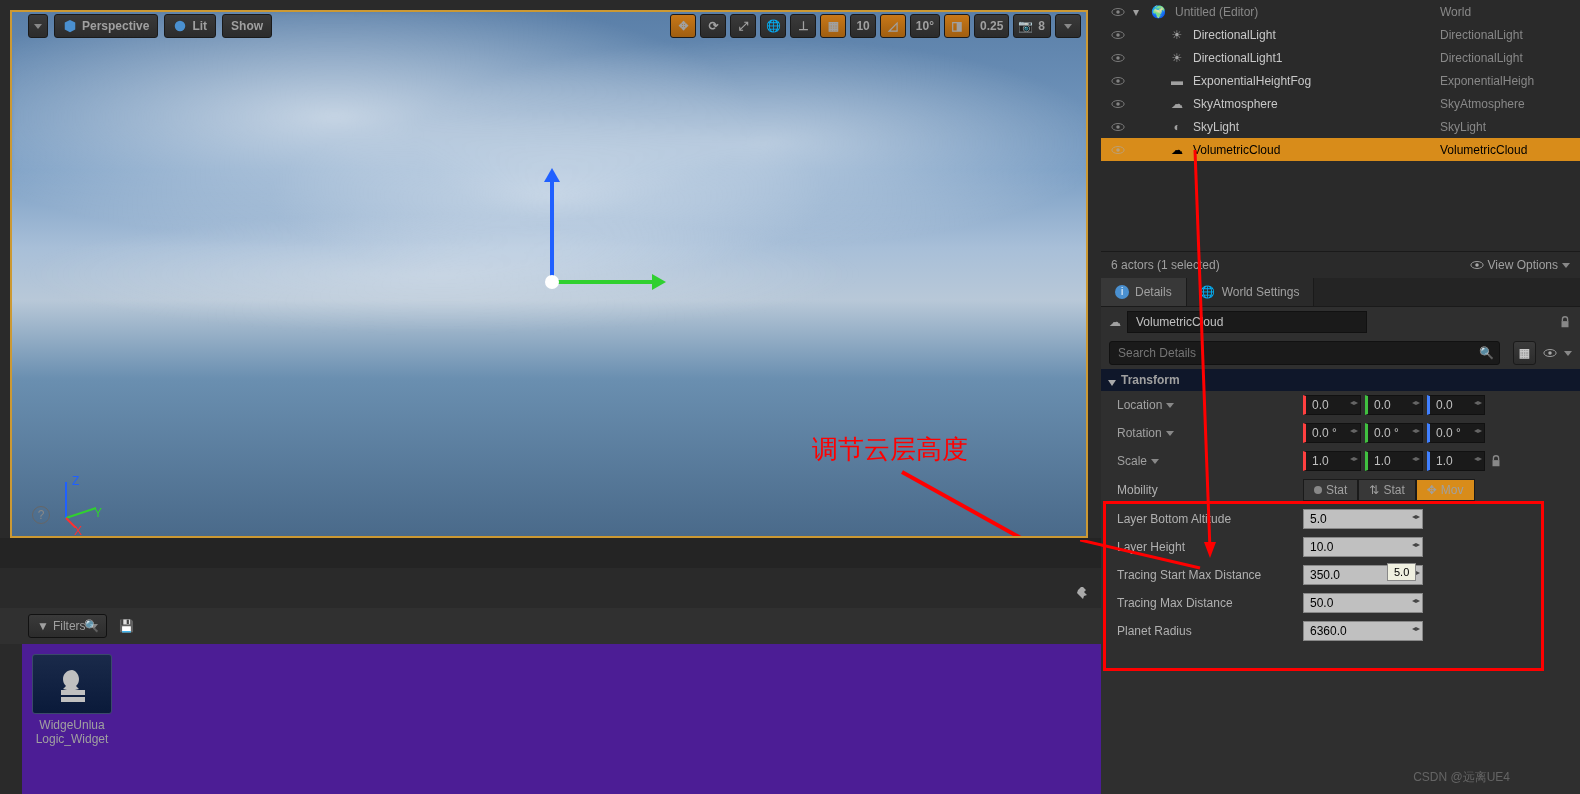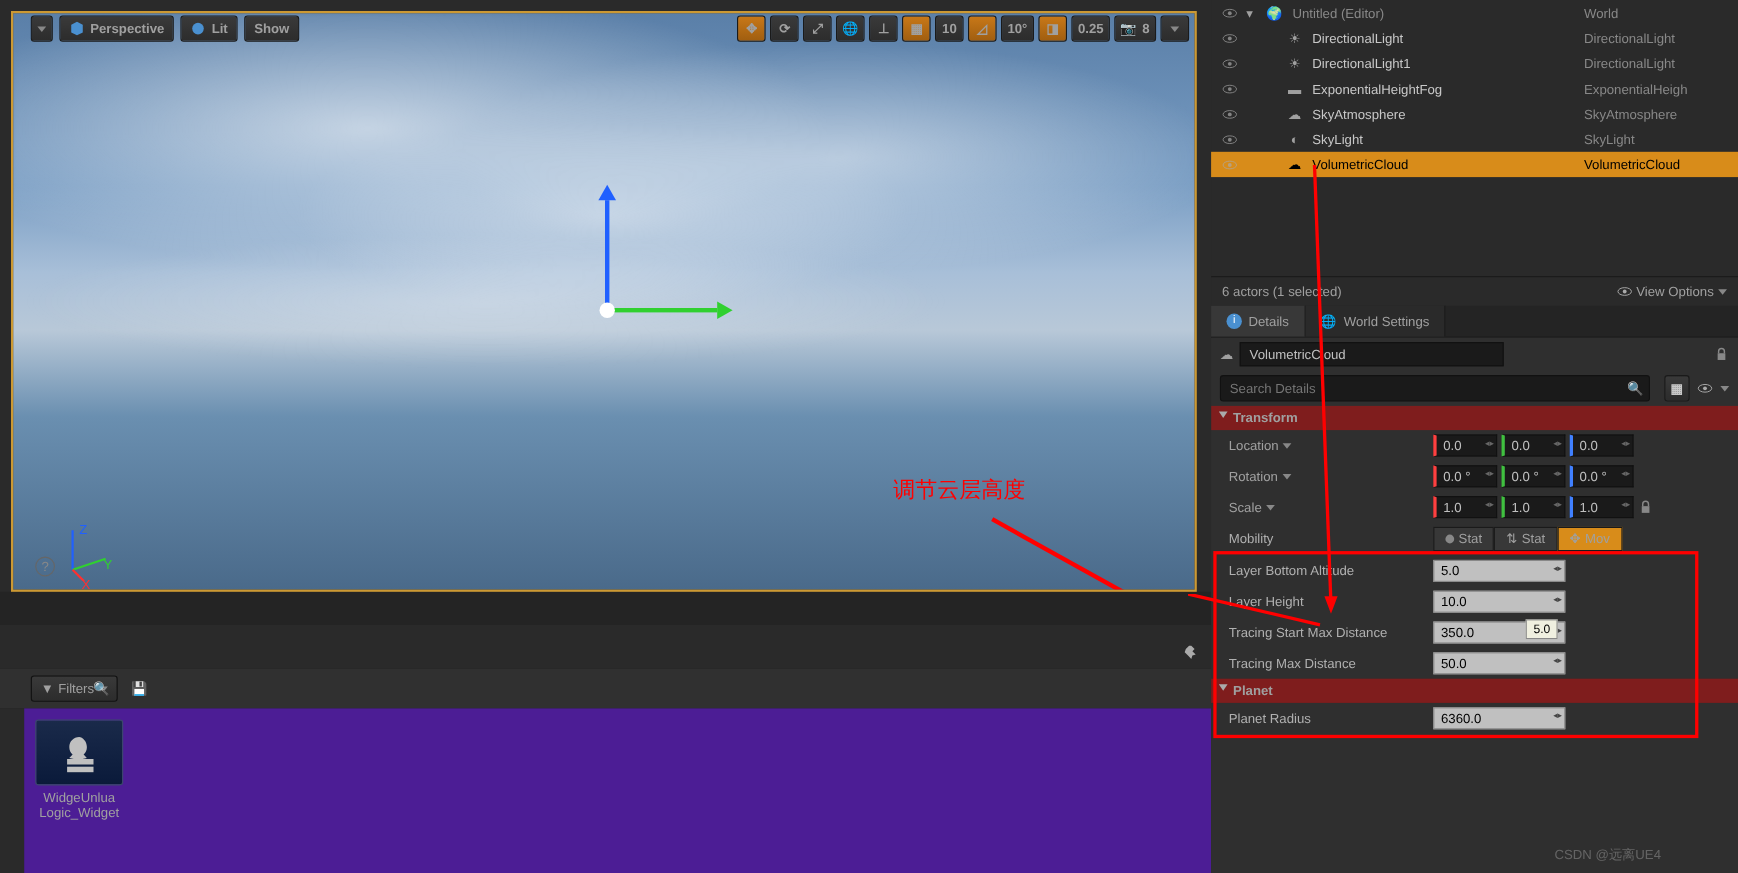--- a/index.html
+++ b/index.html
@@ -28,21 +28,21 @@
 .gizmo{position:absolute;left:540px;top:270px}
 .gizmo .z{position:absolute;width:4px;height:100px;background:#2060ff;left:-2px;top:-100px}
 .gizmo .z:before{content:"";position:absolute;top:-14px;left:-6px;border-left:8px solid transparent;border-right:8px solid transparent;border-bottom:14px solid #2060ff}
 .gizmo .x{position:absolute;width:100px;height:4px;background:#30d030;left:0;top:-2px}
 .gizmo .x:before{content:"";position:absolute;right:-14px;top:-6px;border-top:8px solid transparent;border-bottom:8px solid transparent;border-left:14px solid #30d030}
 .gizmo .origin{position:absolute;width:14px;height:14px;background:#fff;border-radius:50%;left:-7px;top:-7px}
 .axis-widget{position:absolute;left:48px;bottom:18px;font-size:11px}
 .axis-widget .z{position:absolute;color:#2060ff;left:12px;top:-44px}
 .axis-widget .y{position:absolute;color:#30d030;left:34px;top:-12px}
 .axis-widget .x{position:absolute;color:#ff3030;left:14px;top:6px}
-.anno{position:absolute;left:800px;top:420px;color:#ff0000;font-size:20px;font-weight:500}
+.anno{position:absolute;left:800px;top:420px;color:#ff0000;font-size:26px;font-weight:500}
 .arrow{position:absolute;left:870px;top:450px;width:220px;height:120px}
 
 
 .content-sec{flex:1;background:#242424;display:flex;flex-direction:column}
 .blur-bar{height:40px;background:#2a2a2a;margin-top:30px;position:relative}
 .pin{position:absolute;right:10px;bottom:6px;width:16px;height:16px}
 .cb-toolbar{display:flex;align-items:center;padding:6px 8px;gap:6px;background:#303030}
 .cb-split{display:flex;flex:1}
 .cb-left{width:22px;background:#2a2a2a}
 .cb-main{flex:1;padding:10px;background:#4c1d95}
@@ -66,21 +66,21 @@
 
 
 .detail-tabs{display:flex;background:#242424;border-bottom:1px solid #1a1a1a}
 .tab{padding:7px 14px;display:flex;align-items:center;gap:6px;background:#383838;border-right:1px solid #1a1a1a;color:#c0c0c0}
 .tab.inactive{background:#2a2a2a}
 .detail-body{flex:1;overflow:hidden;background:#2f2f2f}
 .detail-header{display:flex;align-items:center;padding:4px 8px;gap:6px}
 .detail-name{background:#1a1a1a;border:1px solid #111;padding:3px 8px;color:#c0c0c0;min-width:240px}
 .detail-search{display:flex;align-items:center;padding:4px 8px;gap:6px}
 .detail-search input{flex:1;background:#1a1a1a;border:1px solid #111;border-radius:3px;padding:4px 8px;color:#888}
-.section-hdr{background:#7f1d1d;padding:4px 8px;display:flex;align-items:flex-start;gap:6px;color:#d0d0d0;font-weight:bold}
+.section-hdr{background:#0f172a;padding:4px 8px;display:flex;align-items:flex-end;gap:6px;color:#d0d0d0;font-weight:bold}
 .tri{width:0;height:0;border-top:4px solid transparent;border-bottom:4px solid transparent;border-left:6px solid #aaa;transform:rotate(90deg)}
 .prop-row{display:flex;align-items:center;padding:4px 8px;gap:8px}
 .prop-label{width:186px;color:#b0b0b0;padding-left:8px;display:flex;align-items:center;gap:4px}
 .prop-vals{display:flex;gap:4px;align-items:center}
 .vec-field{background:#1a1a1a;border:1px solid #111;width:58px;padding:2px 6px;color:#c0c0c0;position:relative}
 .vec-field.x{border-left:3px solid #ff4040}
 .vec-field.y{border-left:3px solid #40c040}
 .vec-field.z{border-left:3px solid #4080ff}
 .spin{position:absolute;right:2px;top:2px;font-size:8px;color:#666}
 .num-field{background:#c0c0c0;border:1px solid #888;width:120px;padding:2px 6px;color:#000;position:relative}
@@ -425,24 +425,20 @@
             <div class="num-field">350.0<span class="spin">◂▸</span></div>
           </div>
     <div class="prop-row">
             <div class="prop-label">Tracing Max Distance</div>
             <div class="num-field">50.0<span class="spin">◂▸</span></div>
           </div>
     <div class="red-box" style="left:2px;top:-4px;right:36px;height:170px"></div>
     <div class="tooltip" style="left:286px;top:58px">5.0</div>
    </div>
 
-   <div class="section-hdr">
-          <span class="tri"></span>
-          <span>Planet</span>
-        </div>
    <div class="prop-row">
           <div class="prop-label">Planet Radius</div>
           <div class="num-field">6360.0<span class="spin">◂▸</span></div>
         </div>
   </div>
  </div>
 </div>
 
 <svg style="position:absolute;left:1080px;top:540px;pointer-events:none" width="130" height="30">
     <line x1="0" y1="0" x2="120" y2="28" stroke="#ff0000" stroke-width="3"></line>

